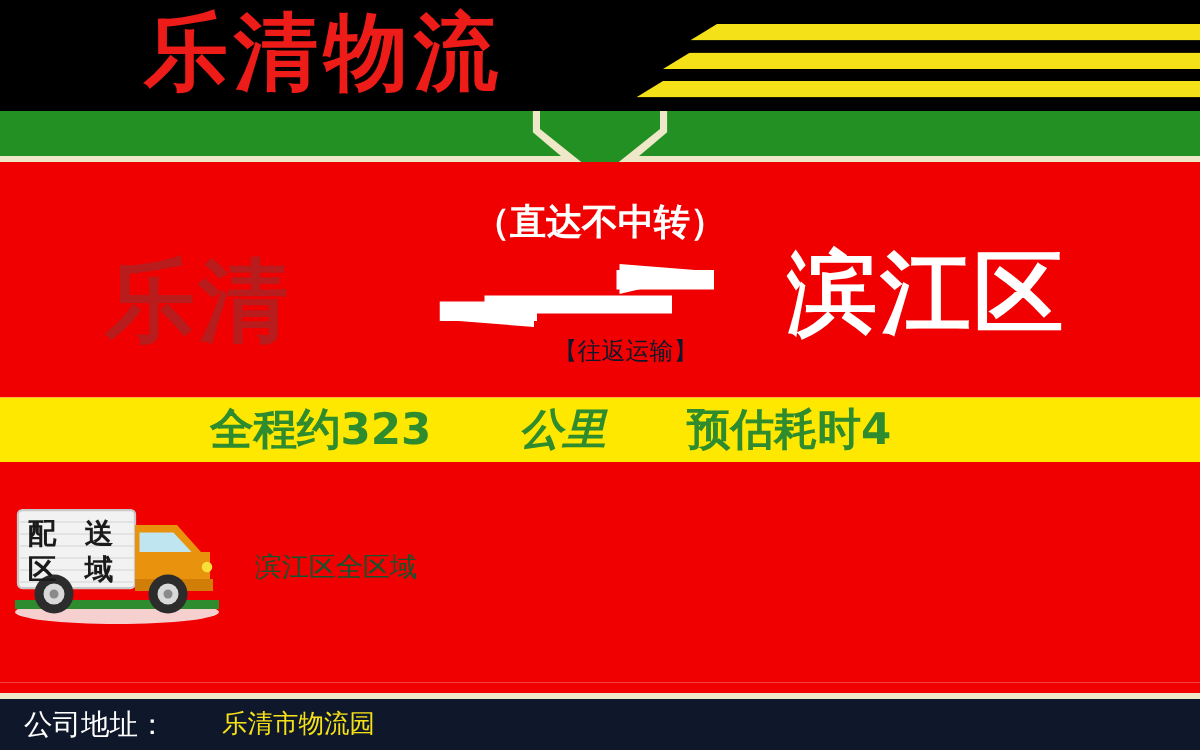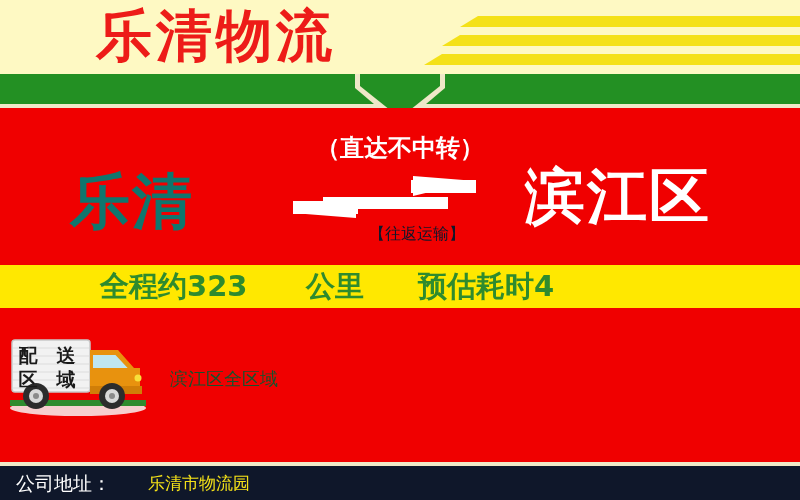--- a/index.html
+++ b/index.html
@@ -16,21 +16,21 @@
     height: 500px;
     overflow: hidden;
     background: #ffffff;
   }
 
   
   .header {
     position: absolute;
     left: 0; top: 0;
     width: 800px; height: 74px;
-    background: #fef9c3;
+    background: #000000;
   }
   .brand-title {
     position: absolute;
     left: 96px; top: 2px;
     font-size: 56px;
     font-weight: bold;
     color: #ED1C18;
     letter-spacing: 4px;
     line-height: 68px;
     white-space: nowrap;
@@ -98,21 +98,21 @@
     text-align: center;
     color: #ffffff;
     font-size: 24px;
     line-height: 30px;
     white-space: nowrap;
     font-weight: bold;
   }
   .city-from {
     position: absolute;
     left: 70px; top: 165px;
-    color: #0f766e;
+    color: #b91c1c;
     font-size: 60px;
     font-weight: bold;
     line-height: 72px;
     letter-spacing: 2px;
     white-space: nowrap;
   }
   .city-to {
     position: absolute;
     left: 525px; top: 165px;
     color: #ffffff;
@@ -147,23 +147,24 @@
     background: #FFE800;
     color: #2E8B2E;
     font-size: 29px;
     font-weight: bold;
     line-height: 43px;
     white-space: nowrap;
   }
   .info-band .ib {
     position: absolute;
     top: 0;
+    margin-left: 40px;
   }
   .ib-distance-label { left: 100px; }
-  .ib-distance-unit  { left: 306px; }
+  .ib-distance-unit  { left: 306px; font-style: italic; }
   .ib-time-label     { left: 418px; }
   .ib-time-unit      { left: 630px; }
 
   
   .red-lower {
     position: absolute;
     left: 0; top: 308px;
     width: 800px; height: 147px;
     background: #F00000;
   }

